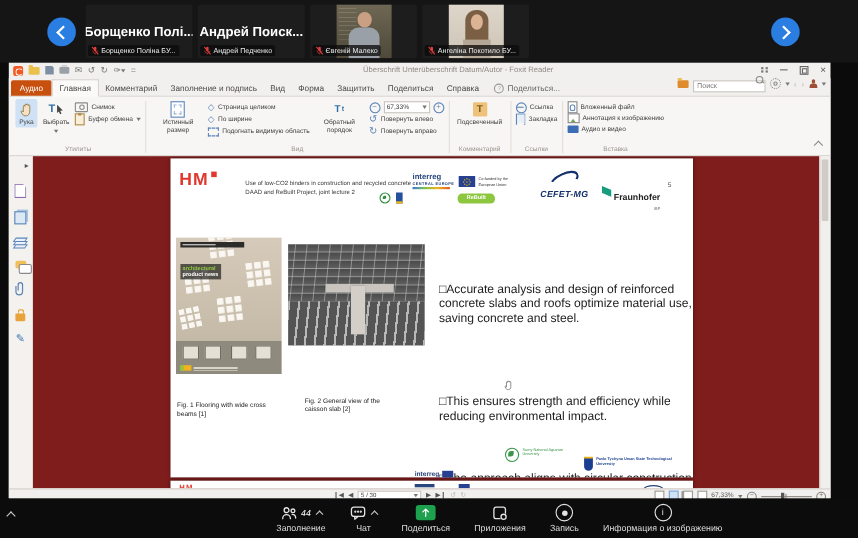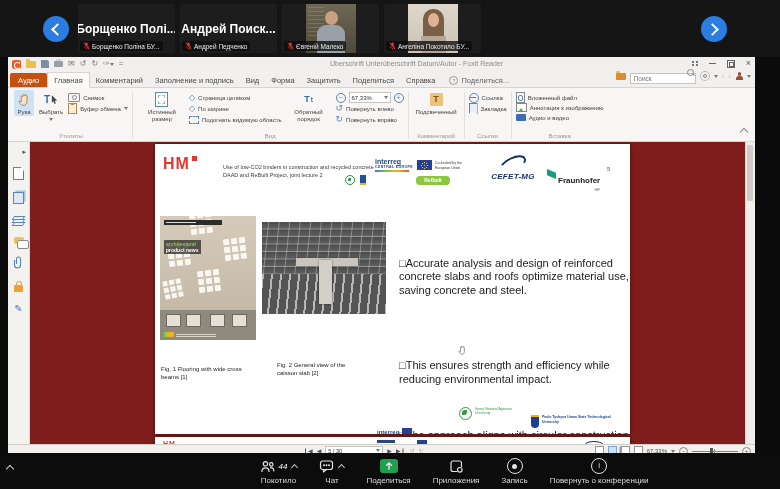--- a/index.html
+++ b/index.html
@@ -626,21 +626,21 @@
         <span class="bicon">
             <svg class="ln" width="16" height="15" viewBox="0 0 15 15">
               <circle cx="5" cy="4.8" r="2.2"></circle>
               <path d="M1.5 12.5c0-2.1 1.6-3.6 3.5-3.6s3.5 1.5 3.5 3.6"></path>
               <circle cx="10.8" cy="5.4" r="1.7"></circle>
               <path d="M10 8.6c1.9 0 3.3 1.5 3.3 3.4"></path>
             </svg>
             <span class="bcount">44</span>
             <span class="bcaret"></span>
           </span>
-        <span>Покотило</span>
+        <span>Заполнение</span>
       </div>
       <div class="bitem">
         <span class="bicon">
             <svg class="ln" width="15" height="15" viewBox="0 0 15 15">
               <rect x="1.5" y="2" width="12" height="8.5" rx="2.2"></rect>
               <path d="M4.5 10.5 V13 l3-2.5"></path>
               <circle cx="5" cy="6.2" r=".4" fill="#e3e3e3"></circle>
               <circle cx="7.5" cy="6.2" r=".4" fill="#e3e3e3"></circle>
               <circle cx="10" cy="6.2" r=".4" fill="#e3e3e3"></circle>
             </svg>
@@ -672,17 +672,17 @@
             <span class="circ-ic">
               <span class="dot"></span>
             </span>
           </span>
         <span>Запись</span>
       </div>
       <div class="bitem">
         <span class="bicon">
             <span class="circ-ic">i</span>
           </span>
-        <span>Повернуть о конференции</span>
+        <span>Информация о изображению</span>
       </div>
     </div>
   </div>
 </div>
 
 </body></html>

